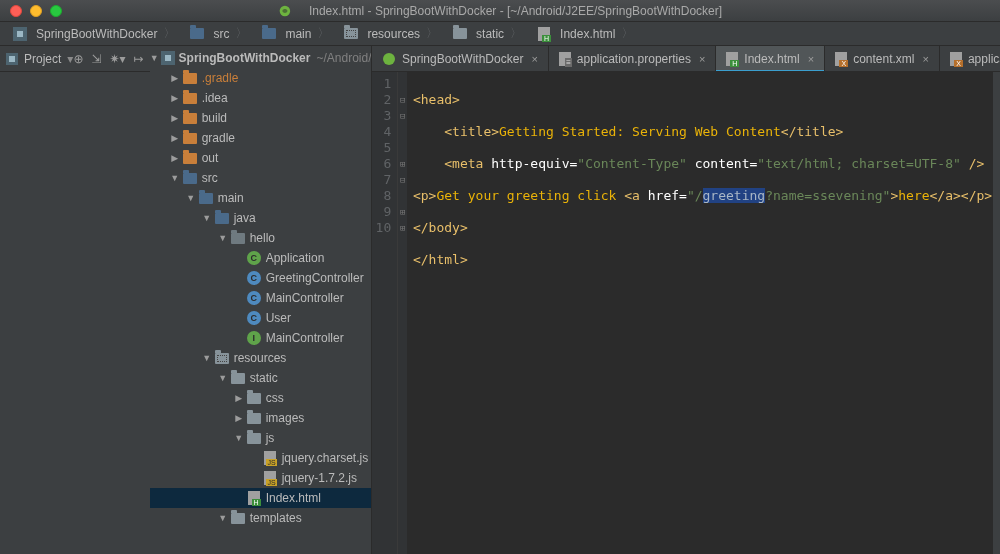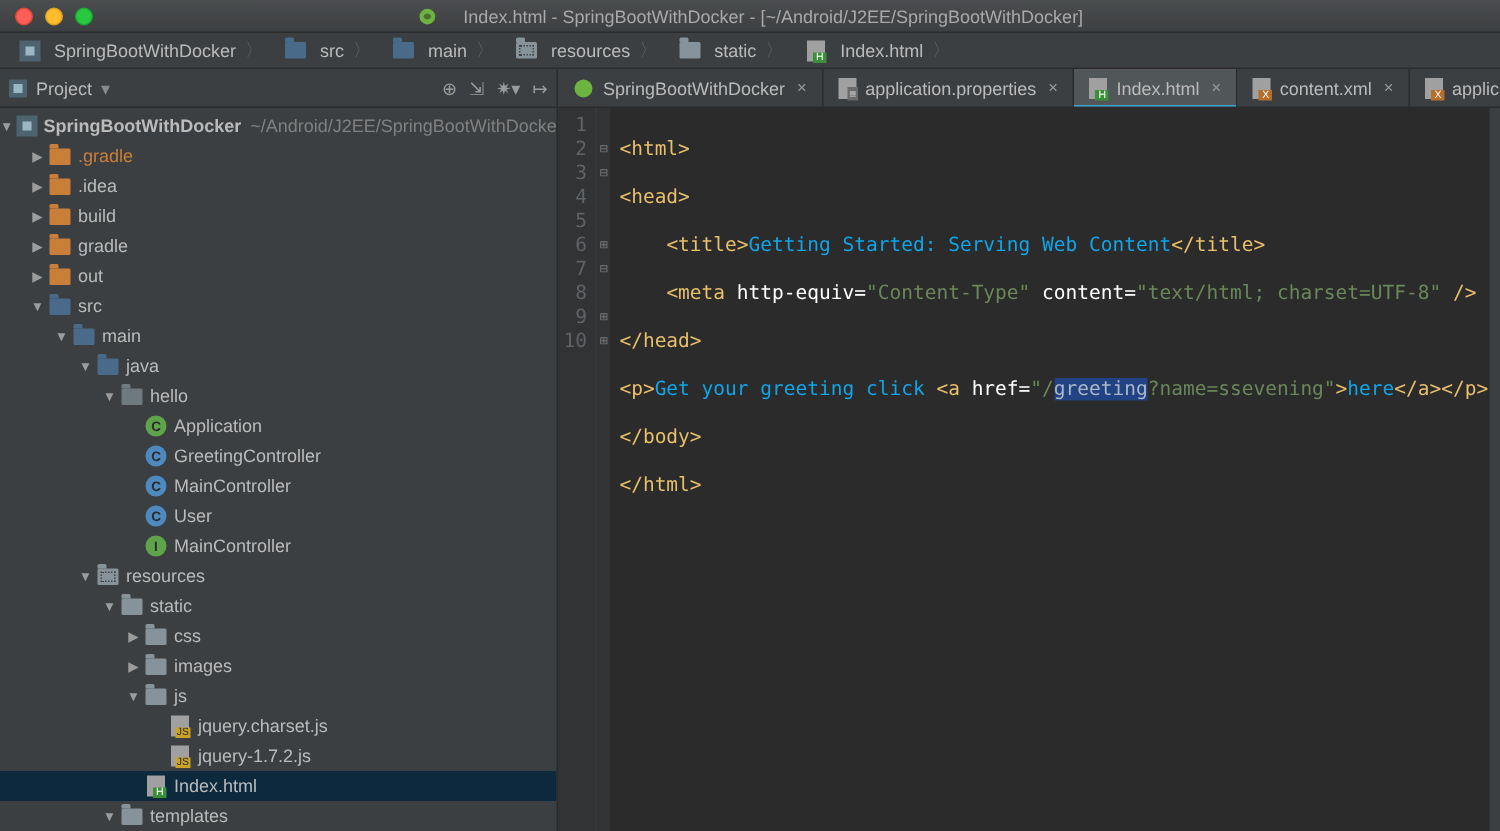--- a/index.html
+++ b/index.html
@@ -11,21 +11,21 @@
   .tl.red { background: #ff5f57; border: 1px solid #e1483e; }
   .tl.yellow { background: #ffbd2e; border: 1px solid #dfa023; }
   .tl.green { background: #28c940; border: 1px solid #1dac2f; }
   .titlecenter { position: absolute; left: 50%; transform: translateX(-50%); display: flex; align-items: flex-end; gap: 17px; color: #a9a9a9; font-size: 12px; }
   
   .breadcrumbs { height: 24px; background: #3c3f41; border-bottom: 1px solid #2b2b2b; display: flex; align-items: center; padding: 0 6px; gap: 0; }
   .crumb { display: flex; align-items: center; gap: 4px; padding: 0 6px; }
   .crumb .chev { color: #606366; padding: 0 2px; }
   
   .main { display: flex; height: calc(554px - 22px - 24px); }
-  .left { width: 372px; background: #3c3f41; border-right: 1px solid #2b2b2b; display: flex; flex-direction: column; }
+  .left { width: 372px; background: #3c3f41; border-right: 1px solid #2b2b2b; display: flex; flex-direction: row; }
   .right { flex: 1; display: flex; flex-direction: column; background: #2b2b2b; min-width: 0; }
   
   .proj-header { height: 26px; border-bottom: 1px solid #2b2b2b; display: flex; align-items: center; justify-content: space-between; padding: 0 6px; }
   .proj-title { display: flex; align-items: center; gap: 6px; }
   .proj-title .drop { color: #808080; }
   .proj-actions { display: flex; align-items: center; gap: 8px; color: #9c9c9c; }
   
   .tree { flex: 1; overflow: hidden; padding-top: 2px; }
   .tree-row { display: flex; align-items: center; height: 20px; white-space: nowrap; }
   .tree-row.selected { background: #0d293e; }
@@ -70,21 +70,21 @@
   .editor { flex: 1; display: flex; font-family: Menlo, Consolas, monospace; font-size: 13px; line-height: 16px; overflow: hidden; }
   .gutter { width: 38px; background: #313335; color: #606366; text-align: right; padding: 4px 6px 0 0; border-right: 1px solid #3a3a3a; }
   .gutter div { height: 16px; }
   .foldcol { width: 14px; background: #313335; padding-top: 4px; }
   .foldcol div { height: 16px; color: #777; font-size: 9px; text-align: center; }
   .code { flex: 1; padding: 4px 0 0 6px; background: #2b2b2b; color: #a9b7c6; white-space: pre; }
   .code .line { height: 16px; }
   .tag { color: #e8bf6a; }
   .attr { color: #ffffff; }
   .str { color: #6a8759; }
-  .txt { color: #0ea5e9; }
+  .txt { color: #eab308; }
   .hlq { background: #214283; color: #a9b7c6; }
   .doctype { color: #e8bf6a; }
   
   .scrollcol { width: 12px; background: #3c3f41; border-left: 1px solid #2b2b2b; }
   
   .icon-spring { width: 14px; height: 14px; }
   .down-arrow::after { content: "▾"; color: #8a8a8a; }
 </style>
 </head>
 <body>
@@ -411,25 +411,23 @@
           <div>⊟</div>
           <div></div>
           <div></div>
           <div>⊞</div>
           <div>⊟</div>
           <div></div>
           <div>⊞</div>
           <div>⊞</div>
       </div>
       <div class="code">
-<div class="line"><span class="tag">&lt;html&gt;</span></div>
 <div class="line"><span class="tag">&lt;head&gt;</span></div>
 <div class="line"><span>    </span><span class="tag">&lt;title&gt;</span><span class="txt">Getting Started: Serving Web Content</span><span class="tag">&lt;/title&gt;</span></div>
 <div class="line"><span>    </span><span class="tag">&lt;meta </span><span class="attr">http-equiv=</span><span class="str">"Content-Type"</span><span class="attr"> content=</span><span class="str">"text/html; charset=UTF-8"</span><span class="tag"> /&gt;</span></div>
-<div class="line"><span class="tag">&lt;/head&gt;</span></div>
 <div class="line"><span class="tag">&lt;p&gt;</span><span class="txt">Get your greeting click </span><span class="tag">&lt;a </span><span class="attr">href=</span><span class="str">"</span><span class="str">/</span><span class="hlq">greeting</span><span class="str">?name=ssevening</span><span class="str">"</span><span class="tag">&gt;</span><span class="txt">here</span><span class="tag">&lt;/a&gt;</span><span class="tag">&lt;/p&gt;</span></div>
 <div class="line"><span class="tag">&lt;/body&gt;</span></div>
 <div class="line"><span class="tag">&lt;/html&gt;</span></div>
       </div>
       <div class="scrollcol"></div>
     </div>
   </div>
 </div>
 
 </body></html>

